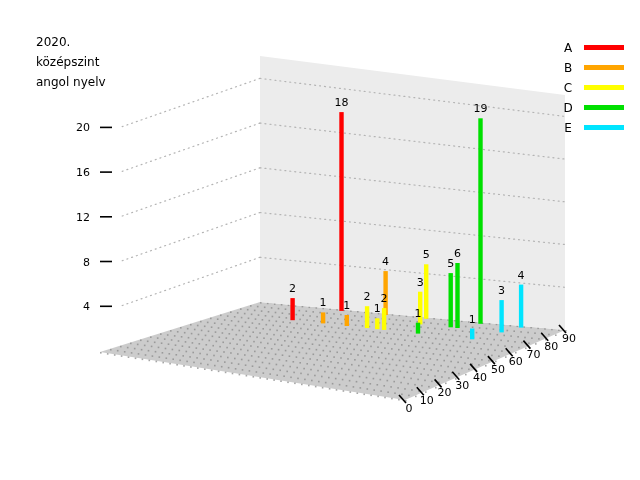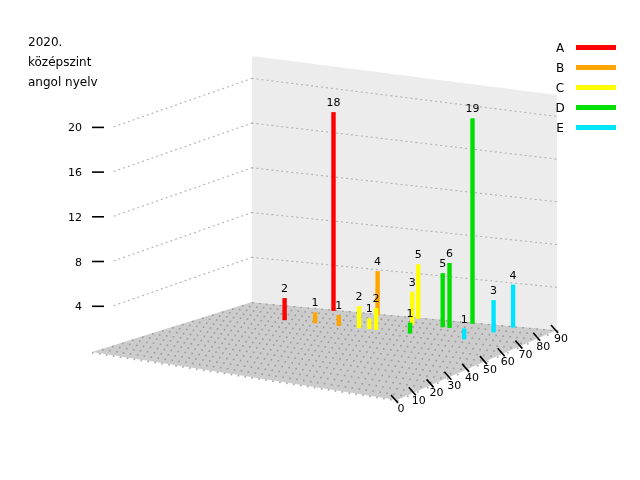--- a/index.html
+++ b/index.html
@@ -3,21 +3,21 @@
 <meta charset="utf-8">
 <style>
   html,body{margin:0;padding:0;}
   body{
     width:640px;height:480px;
     background:#ffffff;
     font-family:"DejaVu Sans", sans-serif;
     overflow:hidden;
     position:relative;
   }
-  #stage{position:absolute;left:4px;top:0;width:520px;height:480px;}
+  #stage{position:absolute;left:12px;top:0;width:520px;height:480px;}
   svg{display:block;}
   .ttl{font-size:12px;fill:#000;font-family:"DejaVu Sans",sans-serif;}
   .axlab{font-size:11px;fill:#000;font-family:"DejaVu Sans",sans-serif;}
   .barlab{font-size:11px;fill:#000;font-family:"DejaVu Sans",sans-serif;}
   .leglab{font-size:12px;fill:#000;font-family:"DejaVu Sans",sans-serif;}
 </style>
 </head>
 <body>
 
 <div id="stage">

